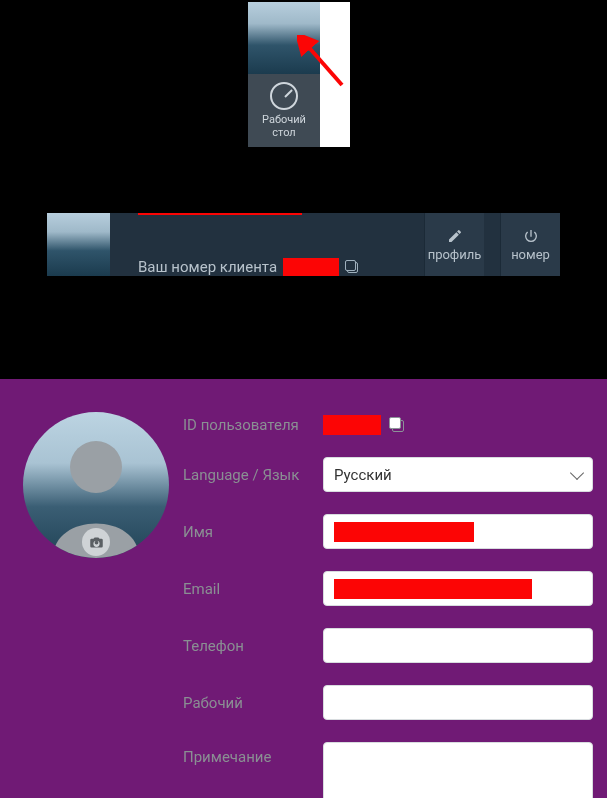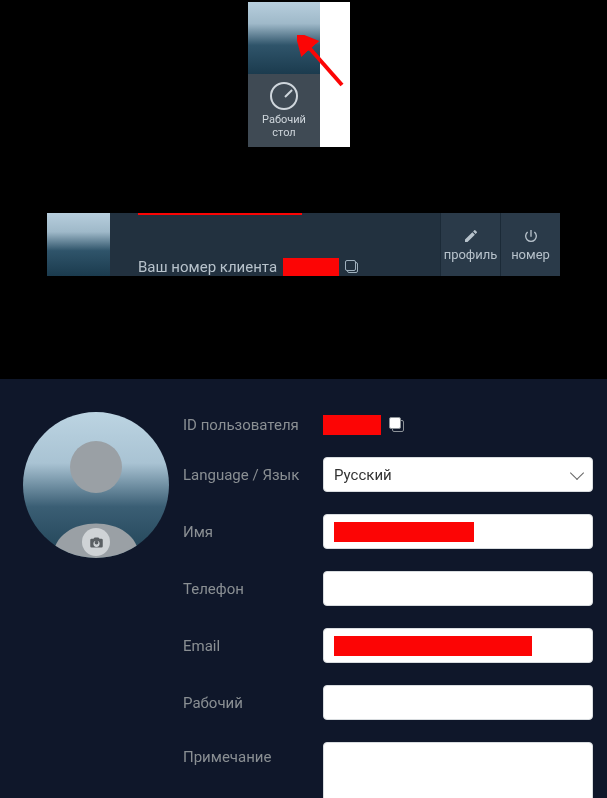--- a/index.html
+++ b/index.html
@@ -119,31 +119,32 @@
     background:#2a3a49;
     color:#b7c2cb;
     display:flex;
     flex-direction:column;
     align-items:center;
     justify-content:center;
     font-size:13px;
     gap:3px;
     cursor:pointer;
     border-left:1px solid #1b2a37;
+    margin-left:16px;
   }
   .header-btn svg { width:16px; height:16px; }
 
   
   .profile-panel {
     position:absolute;
     top:379px;
     left:0;
     width:607px;
     height:419px;
-    background:#0f172a;
+    background:#701a75;
   }
   .avatar-wrap {
     position:absolute;
     top:33px; left:23px;
     width:146px; height:146px;
     border-radius:50%;
     background:linear-gradient(to bottom,#bcd4e2 0%,#a9c3d3 35%,#3a5e74 65%,#214356 100%);
     overflow:hidden;
   }
   .avatar-person {
@@ -302,36 +303,36 @@
     <div class="row">
       <div class="lbl">Имя</div>
       <div class="val-area">
         <div class="input">
           <div class="redbox" style="width:140px"></div>
         </div>
       </div>
     </div>
 
     <div class="row">
-      <div class="lbl">Телефон</div>
-      <div class="val-area">
-        <div class="input"></div>
-      </div>
-    </div>
-
-    <div class="row">
       <div class="lbl">Email</div>
       <div class="val-area">
         <div class="input">
           <div class="redbox" style="width:198px"></div>
         </div>
       </div>
     </div>
 
     <div class="row">
+      <div class="lbl">Телефон</div>
+      <div class="val-area">
+        <div class="input"></div>
+      </div>
+    </div>
+
+    <div class="row">
       <div class="lbl">Рабочий</div>
       <div class="val-area">
         <div class="input"></div>
       </div>
     </div>
 
     <div class="row ta">
       <div class="lbl">Примечание</div>
       <div class="val-area">
         <div class="textarea"></div>

